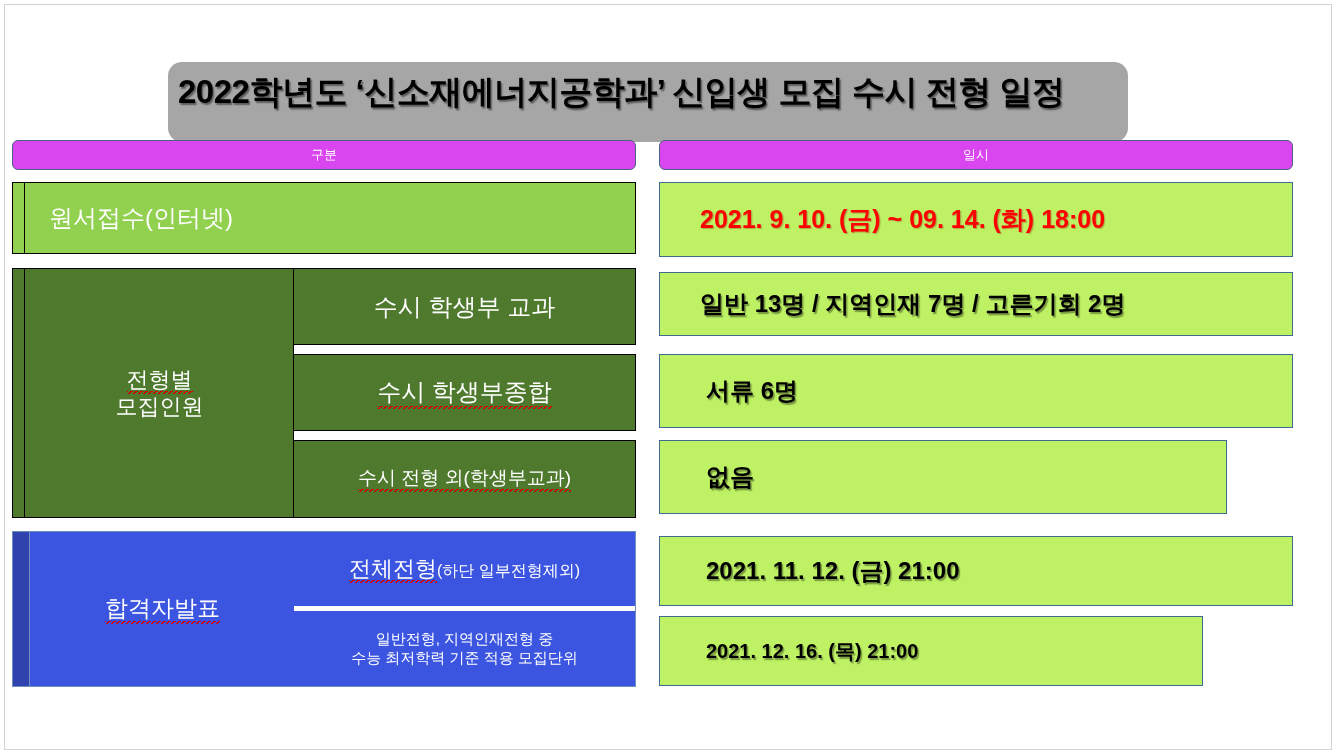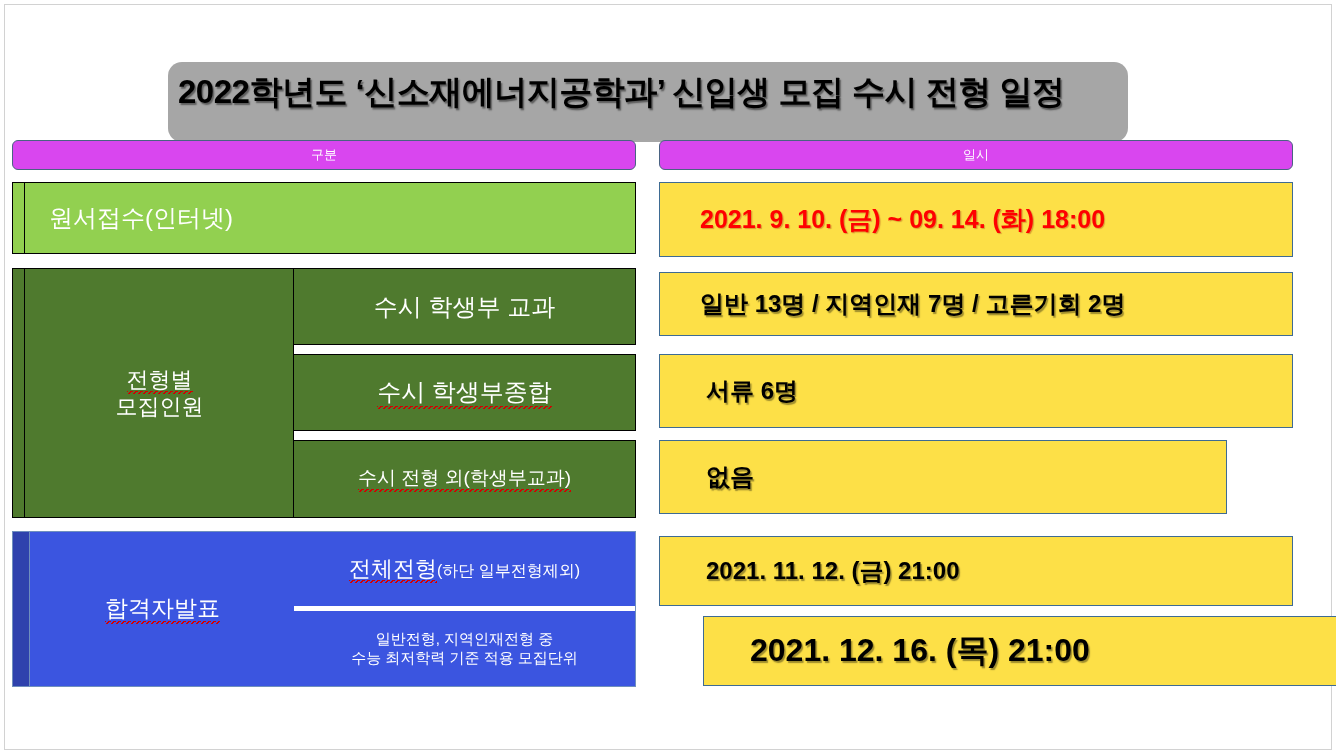--- a/index.html
+++ b/index.html
@@ -175,38 +175,38 @@
         #d40000 0 1.2px, transparent 1.2px 2.6px);
     background-repeat: repeat-x;
     background-size: 5px 3px;
     background-position: 0 100%;
     padding-bottom: 2px;
   }
 
   
   .val-cell {
     position: absolute;
-    background: #fde047;
+    background: #bef264;
     border: 1px solid #3e6b93;
     box-sizing: border-box;
     display: flex;
     align-items: center;
     justify-content: flex-start;
     padding-left: 46px;
     font-weight: bold;
     color: #000000;
     text-shadow: 1.5px 1.5px 1.2px rgba(0,0,0,0.38);
   }
   #val-0 { left: 659px; top: 182px; width: 634px; height: 75px; font-size: 25px; color: #ff0000;
            text-shadow: 1.2px 1.2px 1px rgba(140,0,0,0.30); padding-left: 40px; }
   #val-1 { left: 659px; top: 272px; width: 634px; height: 64px; font-size: 24px; padding-left: 40px; text-align: right; }
   #val-2 { left: 659px; top: 354px; width: 634px; height: 74px; font-size: 24px; }
   #val-3 { left: 659px; top: 440px; width: 568px; height: 74px; font-size: 24px; }
   #val-4 { left: 659px; top: 536px; width: 634px; height: 70px; font-size: 24px; }
-  #val-5 { left: 659px; top: 616px; width: 634px; height: 70px; font-size: 32px; margin-left: 44px; }
+  #val-5 { left: 659px; top: 616px; width: 544px; height: 70px; font-size: 20px; }
 </style>
 </head>
 <body>
 
 <div id="slide">
 
   <div class="page-frame"></div>
 
   <div class="title-banner">
     <span class="title-text">2022학년도 ‘신소재에너지공학과’ 신입생 모집 수시 전형 일정</span>

